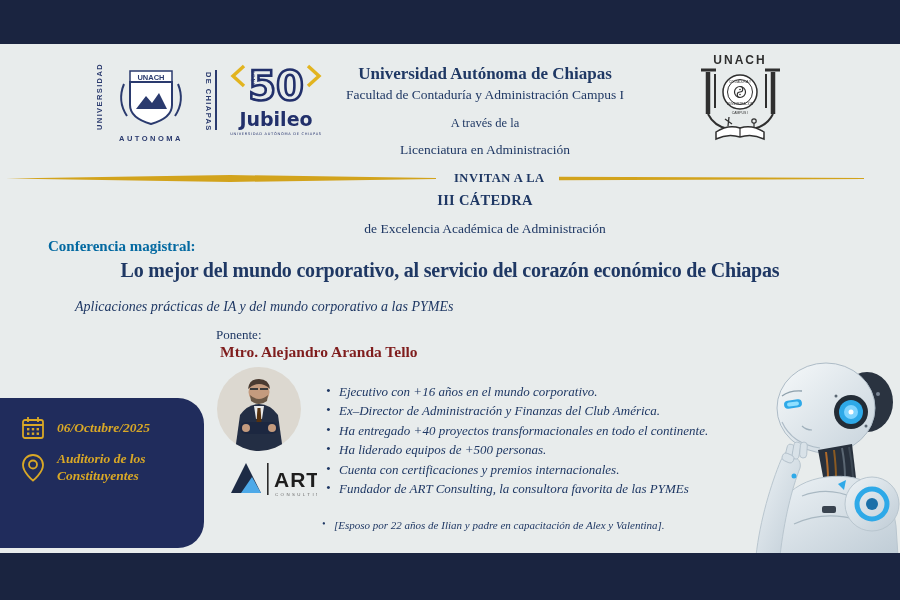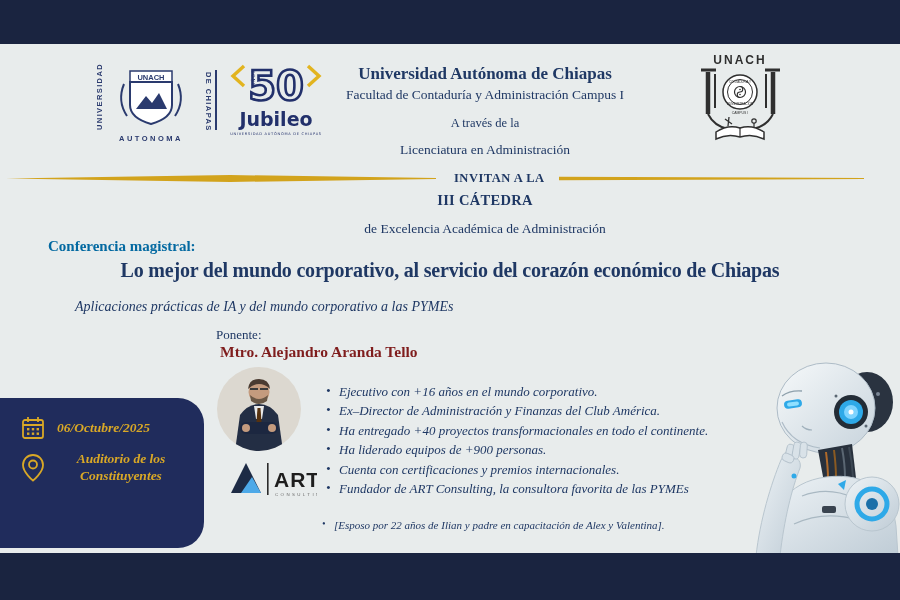--- a/index.html
+++ b/index.html
@@ -32,21 +32,21 @@
 
   .kicker{position:absolute;left:48px;top:238px;font-size:15px;font-weight:bold;color:#0369a1;}
   .big-title{position:absolute;left:10px;right:10px;top:259px;text-align:center;font-size:20px;
              font-weight:bold;white-space:nowrap;letter-spacing:-.2px;}
   .subtitle{position:absolute;left:75px;top:299px;font-size:14px;font-style:italic;font-weight:normal;}
   .ponente{position:absolute;left:216px;top:327px;font-size:13px;font-weight:normal;}
   .speaker-name{position:absolute;left:220px;top:343px;font-size:15.5px;font-weight:bold;color:#7f1d1d;}
 
   
   .info-box{position:absolute;left:0;top:398px;width:204px;height:150px;background:#202C5C;
-            border-radius:0 26px 26px 0;box-sizing:border-box;padding:17px 12px 10px 20px;z-index:2;text-align:center;}
+            border-radius:0 26px 26px 0;box-sizing:border-box;padding:17px 12px 10px 20px;z-index:2;}
   .info-row{display:flex;align-items:center;gap:11px;margin-bottom:9px;color:#D9A826;}
   .info-row .txt{font-size:13.5px;font-weight:bold;font-style:italic;line-height:1.25;}
   .info-icon{flex:0 0 26px;}
 
   
   .photo{position:absolute;left:217px;top:367px;width:84px;height:84px;border-radius:50%;overflow:hidden;z-index:2;}
   .art-logo{position:absolute;left:229px;top:457px;z-index:2;}
 
   
   .bullets{position:absolute;left:316px;top:376px;width:444px;margin:8px;padding:0;list-style:none;z-index:2;}
@@ -197,21 +197,21 @@
     <rect x="38" y="6" width="1.6" height="32" fill="#2B2B2B"></rect>
     <text x="45" y="30" font-size="21" font-weight="bold" fill="#1E1E1E" font-family="Liberation Sans, sans-serif" letter-spacing="1">ART</text>
     <text x="46" y="38.5" font-size="4.4" letter-spacing="2.4" fill="#6A6A6A" font-family="Liberation Sans, sans-serif">CONSULTING</text>
   </svg>
 
   <ul class="bullets">
 
   <li>Ejecutivo con +16 años en el mundo corporativo.</li>
       <li>Ex–Director de Administración y Finanzas del Club América.</li>
       <li>Ha entregado +40 proyectos transformacionales en todo el continente.</li>
-      <li>Ha liderado equipos de +900 personas.</li>
+      <li>Ha liderado equipos de +500 personas.</li>
       <li>Cuenta con certificaciones y premios internacionales.</li>
       <li>Fundador de ART Consulting, la consultora favorita de las PYMEs</li>
     </ul>
 
   <div class="footnote">[Esposo por 22 años de Ilian y padre en capacitación de Alex y Valentina].</div>
 
   <svg class="robot" width="162" height="200" viewBox="0 0 162 200">
     <defs>
       <linearGradient id="gHead" x1="0" y1="0" x2="1" y2="1">
         <stop offset="0" stop-color="#F6F9FA"></stop>

